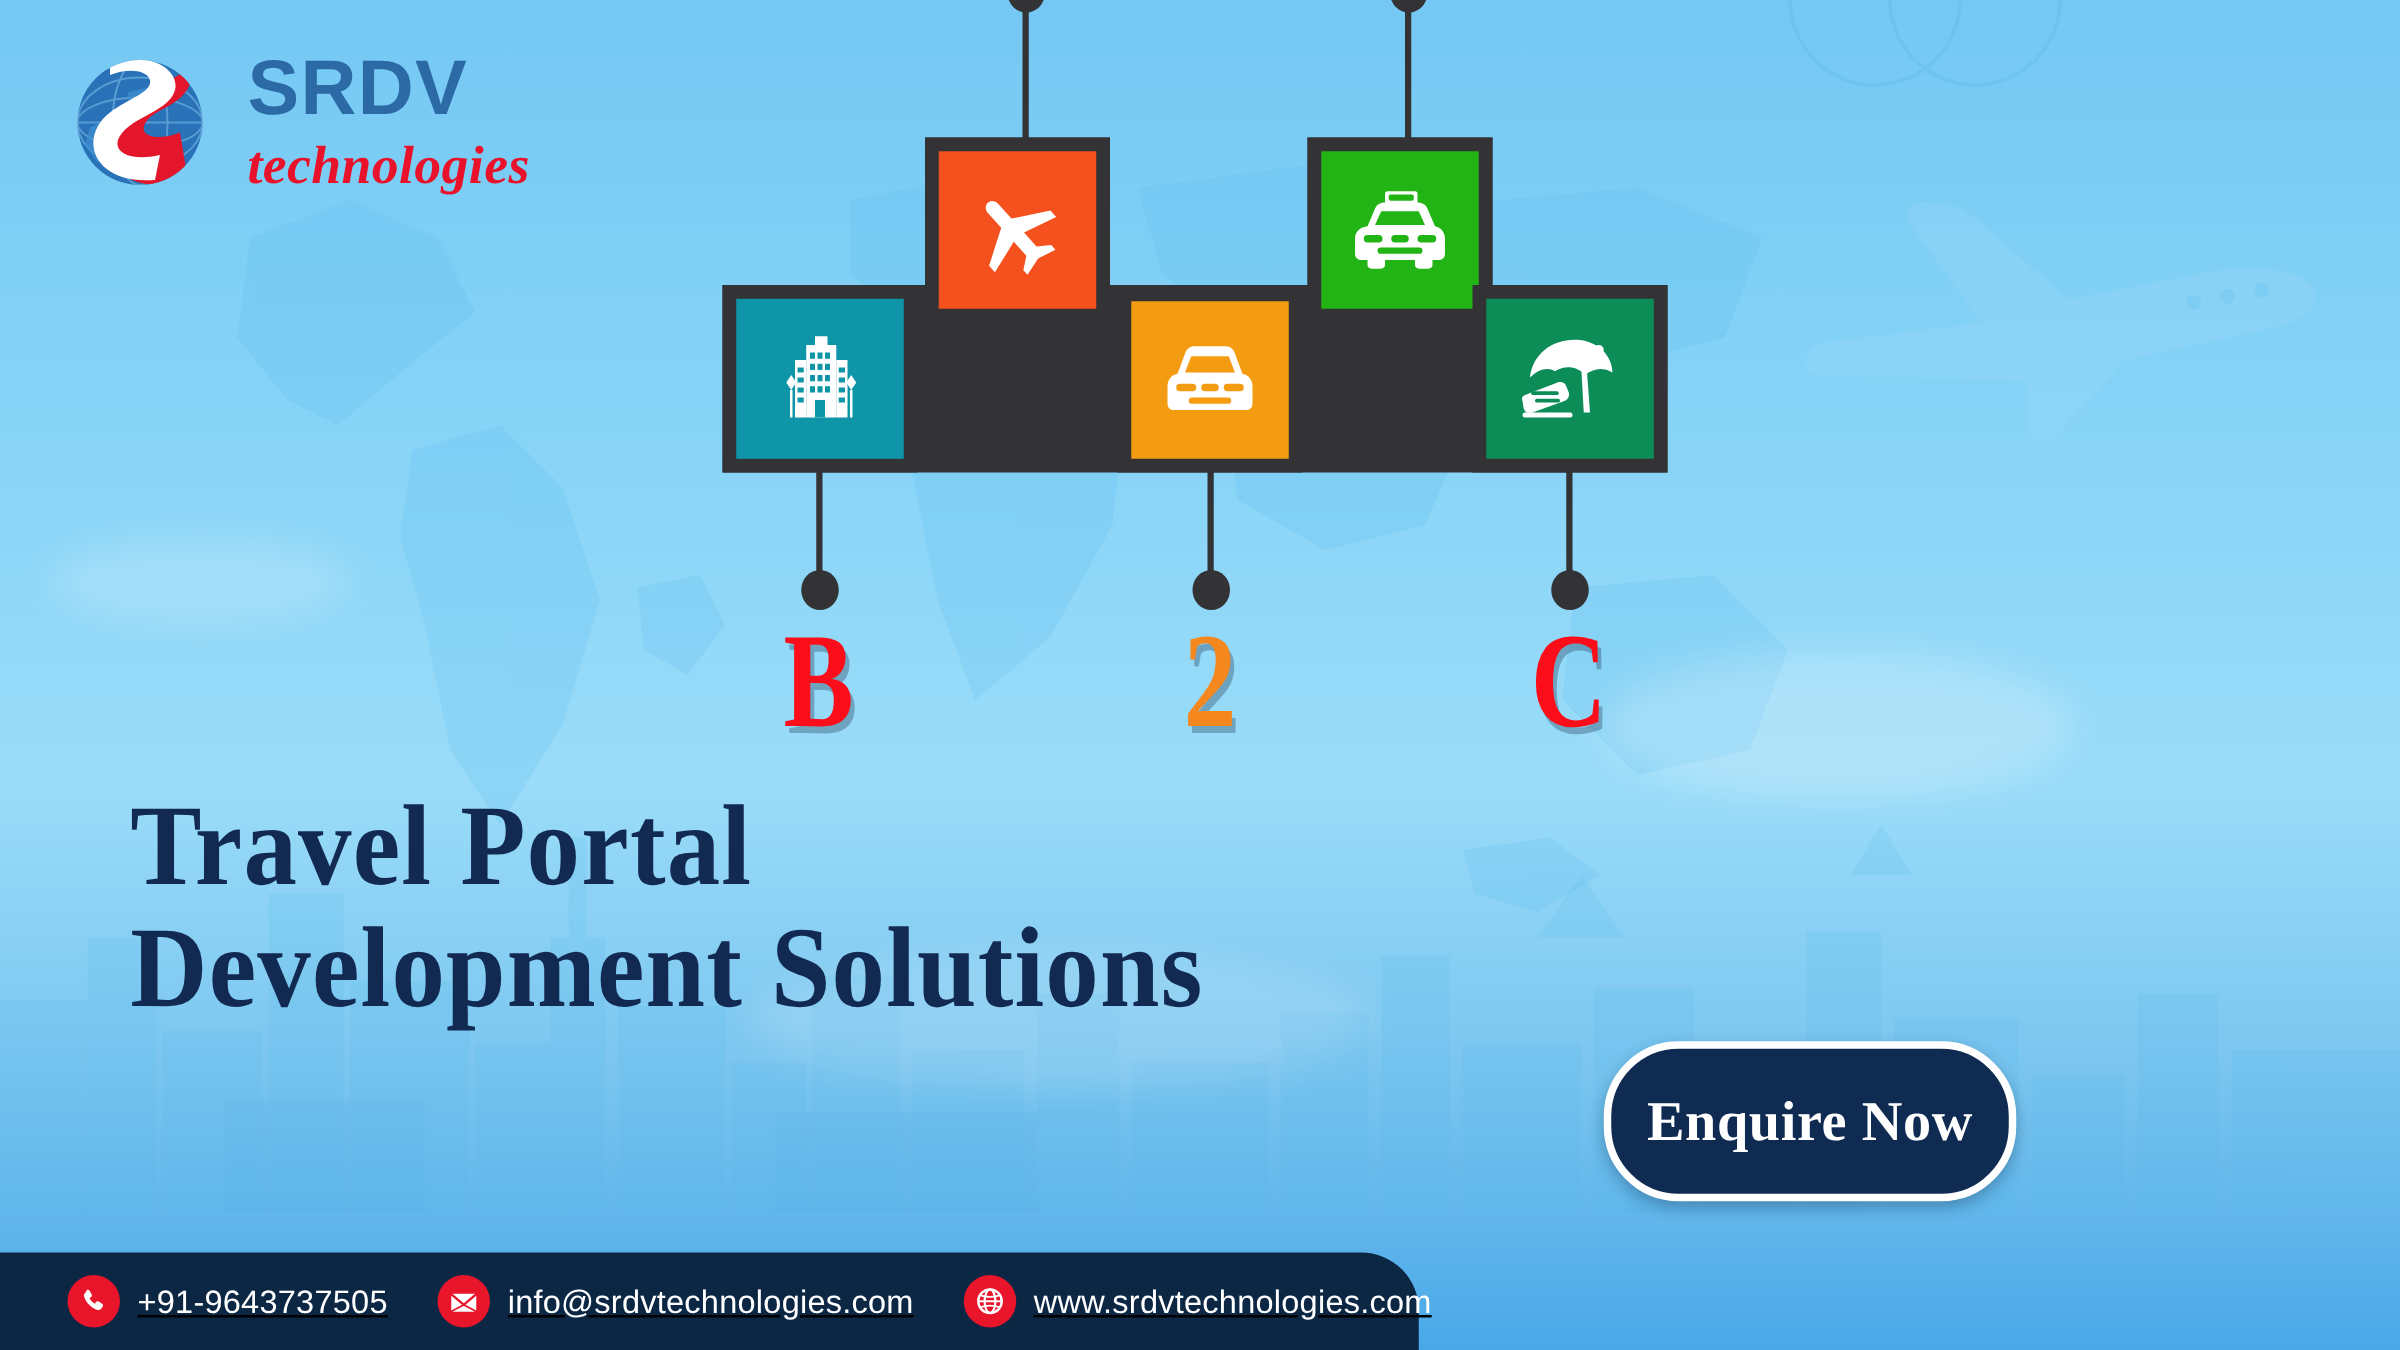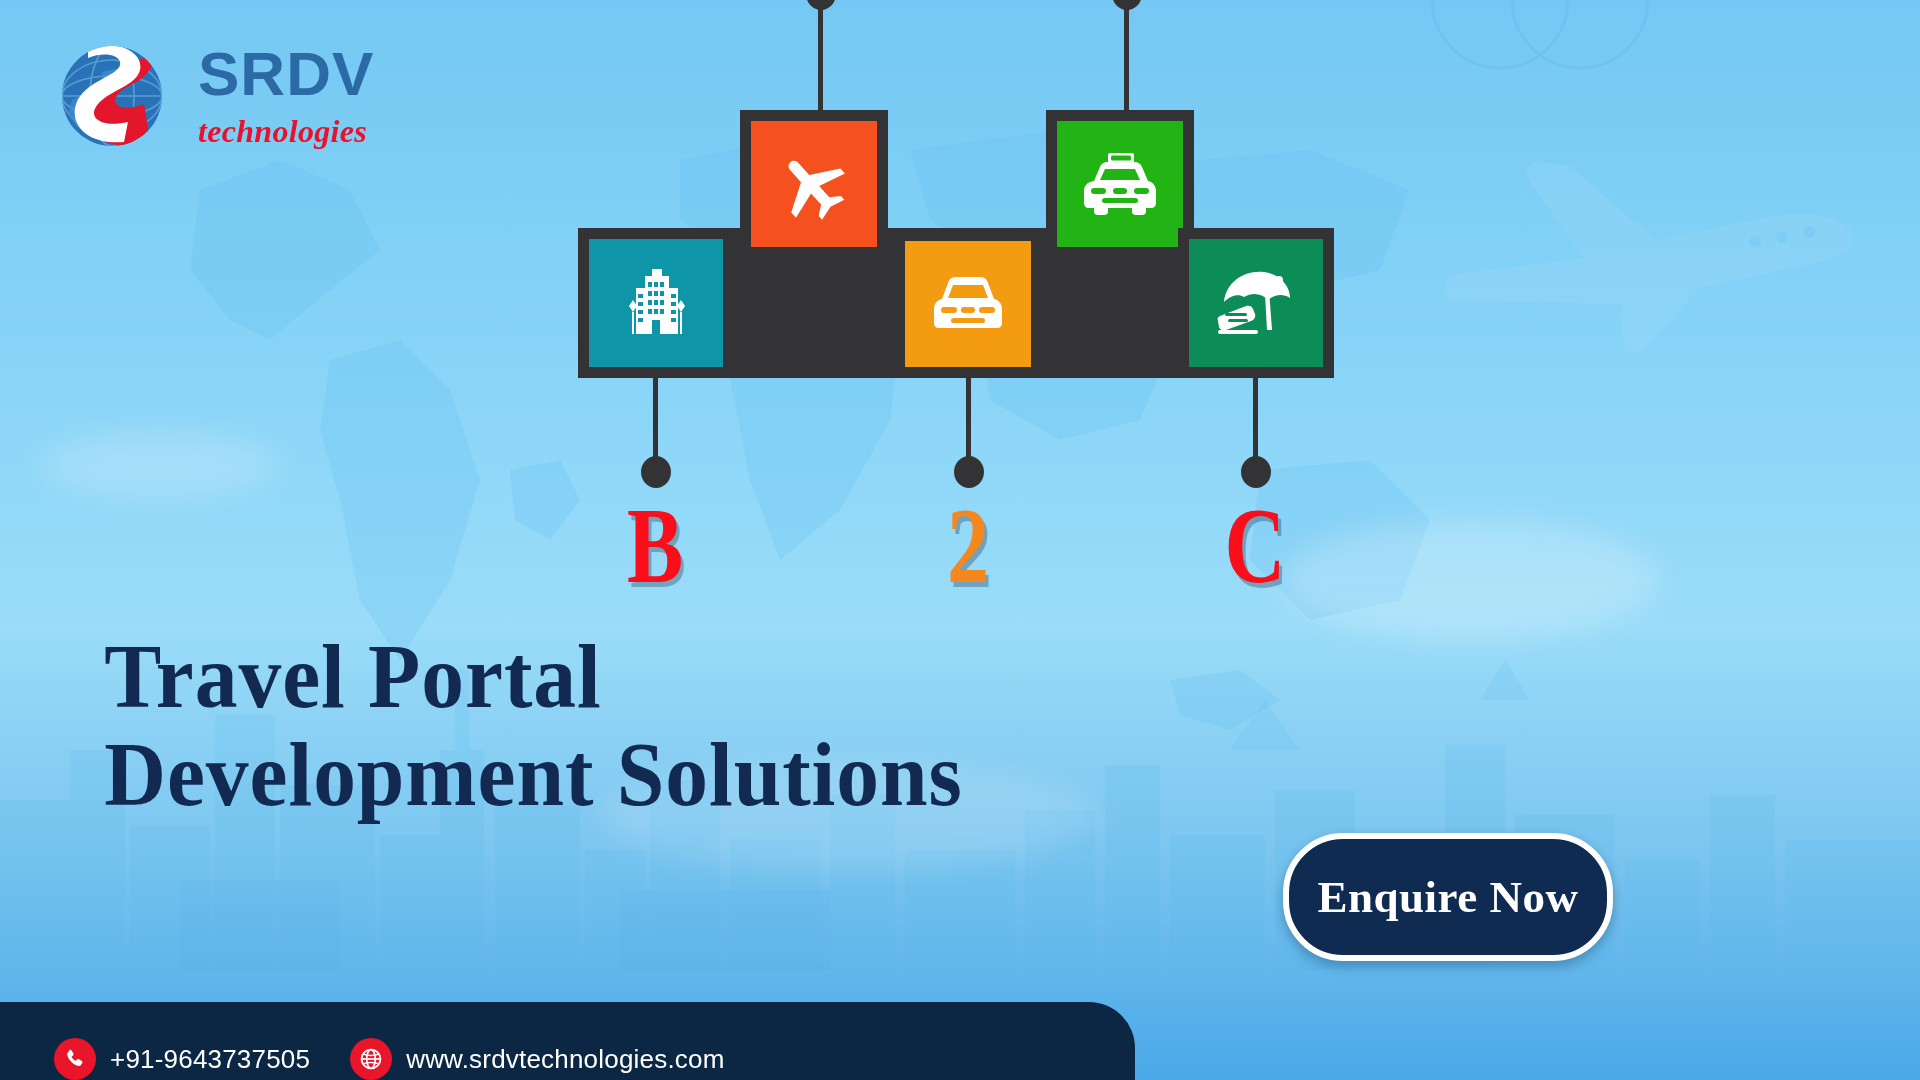--- a/index.html
+++ b/index.html
@@ -39,21 +39,21 @@
   #logo{position:absolute;left:58px;top:42px;display:flex;align-items:center;gap:32px;}
   .globe{width:108px;height:108px;position:relative;flex:0 0 auto;}
   .globe svg{width:100%;height:100%;display:block;}
   .logo-words{display:flex;flex-direction:column;line-height:.95;}
   .logo-main{
     font-family:"Liberation Sans", sans-serif;
     font-weight:700;font-size:62px;letter-spacing:1px;color:#2c6aa6;
   }
   .logo-sub{
     font-family:"Liberation Serif", serif;
-    font-style:italic;font-weight:700;font-size:32px;color:#e8122a;
+    font-style:italic;font-weight:700;font-size:43px;color:#e8122a;
     margin-top:12px;letter-spacing:.3px;
   }
 
   
   #tiles{position:absolute;left:0;top:0;width:1920px;height:400px;}
   .tile{
     position:absolute;background:#333336;display:flex;align-items:center;justify-content:center;
   }
   .tile .inner{display:flex;align-items:center;justify-content:center;}
   .tile svg{display:block;}
@@ -122,22 +122,23 @@
   }
   #cta .cta-label{
     font-family:"Liberation Serif", serif;font-weight:700;
     font-size:45px;color:#ffffff;letter-spacing:.5px;
   }
 
   
   #footer{
     position:absolute;left:0;bottom:0;width:1135px;height:78px;
     background:#0c2744;border-top-right-radius:46px;border-bottom-right-radius:0;
-    display:flex;align-items:flex-end;padding-left:54px;gap:40px;
+    display:flex;align-items:center;padding-left:54px;gap:40px;
     box-sizing:border-box;
+    text-decoration:underline;
   }
   .fitem{display:flex;align-items:center;gap:14px;}
   .fico{
     width:42px;height:42px;border-radius:50%;background:#e8152b;
     display:flex;align-items:center;justify-content:center;flex:0 0 auto;
   }
   .fico svg{display:block;}
   .ftxt{
     font-family:"Liberation Sans", sans-serif;font-size:26px;color:#ffffff;
     letter-spacing:.2px;white-space:nowrap;
@@ -406,20 +407,31 @@
 
     <div class="fitem">
       <span class="fico">
         <svg width="22" height="22" viewBox="0 0 22 22" xmlns="http://www.w3.org/2000/svg">
           <path fill="#ffffff" d="M5.4 2.1 C6.2 1.6 7.1 1.8 7.6 2.6 L9.3 5.3 C9.8 6.1 9.6 7 8.9 7.5 L7.6 8.4 C8.3 10.3 10 12 11.9 12.9 L12.8 11.6 C13.3 10.9 14.2 10.7 15 11.2 L17.7 12.9 C18.5 13.4 18.7 14.3 18.2 15.1 L16.9 17 C16.3 17.9 15.2 18.3 14.2 18 C9.2 16.6 4.6 12 3.2 7 C2.9 6 3.3 4.9 4.2 4.3 Z"></path>
         </svg>
       </span>
       <span class="ftxt">+91-9643737505</span>
     </div>
 
+    <div class="fitem">
+      <span class="fico">
+        <svg width="24" height="24" viewBox="0 0 24 24" xmlns="http://www.w3.org/2000/svg">
+          <path fill="#ffffff" d="M3 6 L21 6 L12 13.5 Z"></path>
+          <path fill="#ffffff" d="M2 7.6 L10.6 14.8 L2 19.3 Z"></path>
+          <path fill="#ffffff" d="M22 7.6 L22 19.3 L13.4 14.8 Z"></path>
+          <path fill="#ffffff" d="M3 20.4 L11.8 15.7 L12.2 15.7 L21 20.4 Z"></path>
+        </svg>
+      </span>
+      <span class="ftxt">info@srdvtechnologies.com</span>
+    </div>
 
     <div class="fitem">
       <span class="fico">
         <svg width="24" height="24" viewBox="0 0 24 24" xmlns="http://www.w3.org/2000/svg">
           <circle cx="12" cy="12" r="9.4" fill="none" stroke="#ffffff" stroke-width="1.9"></circle>
           <ellipse cx="12" cy="12" rx="4.3" ry="9.4" fill="none" stroke="#ffffff" stroke-width="1.7"></ellipse>
           <line x1="2.6" y1="12" x2="21.4" y2="12" stroke="#ffffff" stroke-width="1.7"></line>
           <path d="M4.6 7 C7.5 9 16.5 9 19.4 7" fill="none" stroke="#ffffff" stroke-width="1.5"></path>
           <path d="M4.6 17 C7.5 15 16.5 15 19.4 17" fill="none" stroke="#ffffff" stroke-width="1.5"></path>
         </svg>

